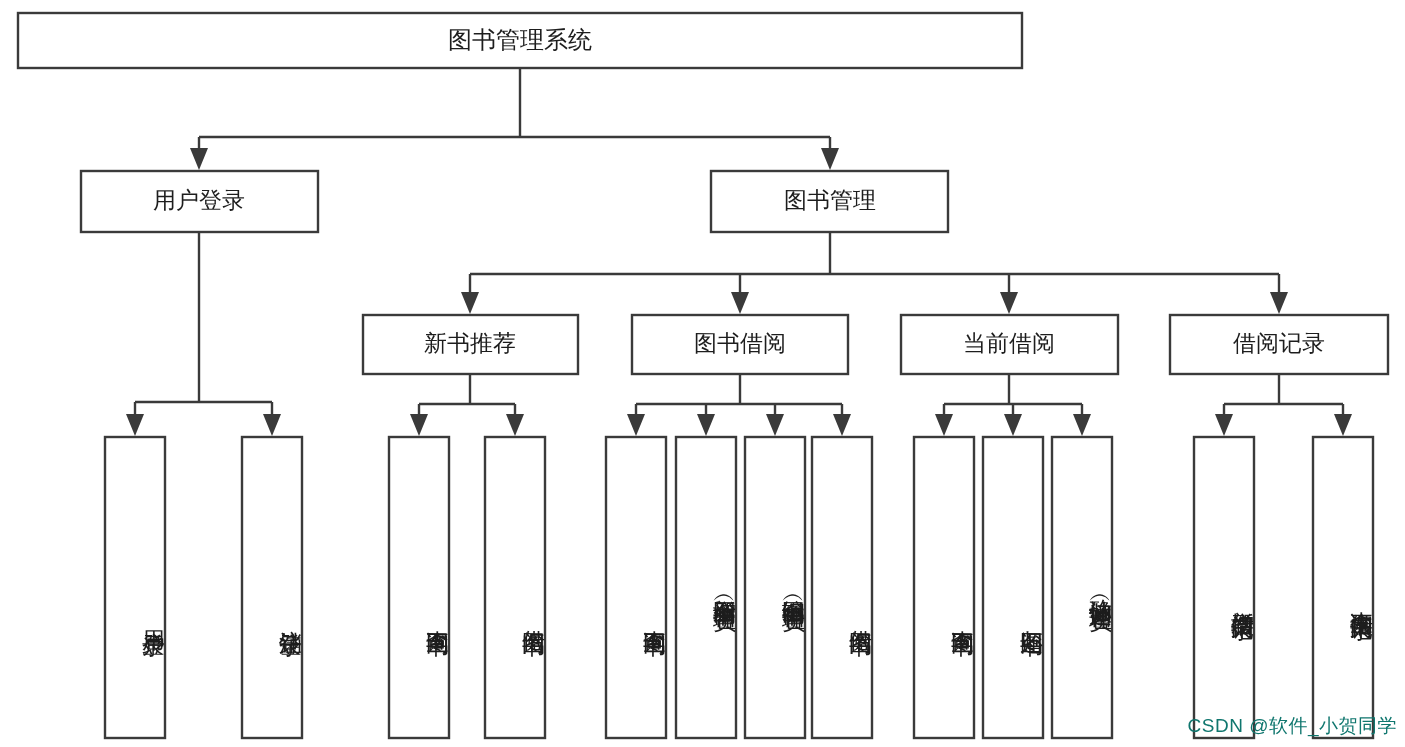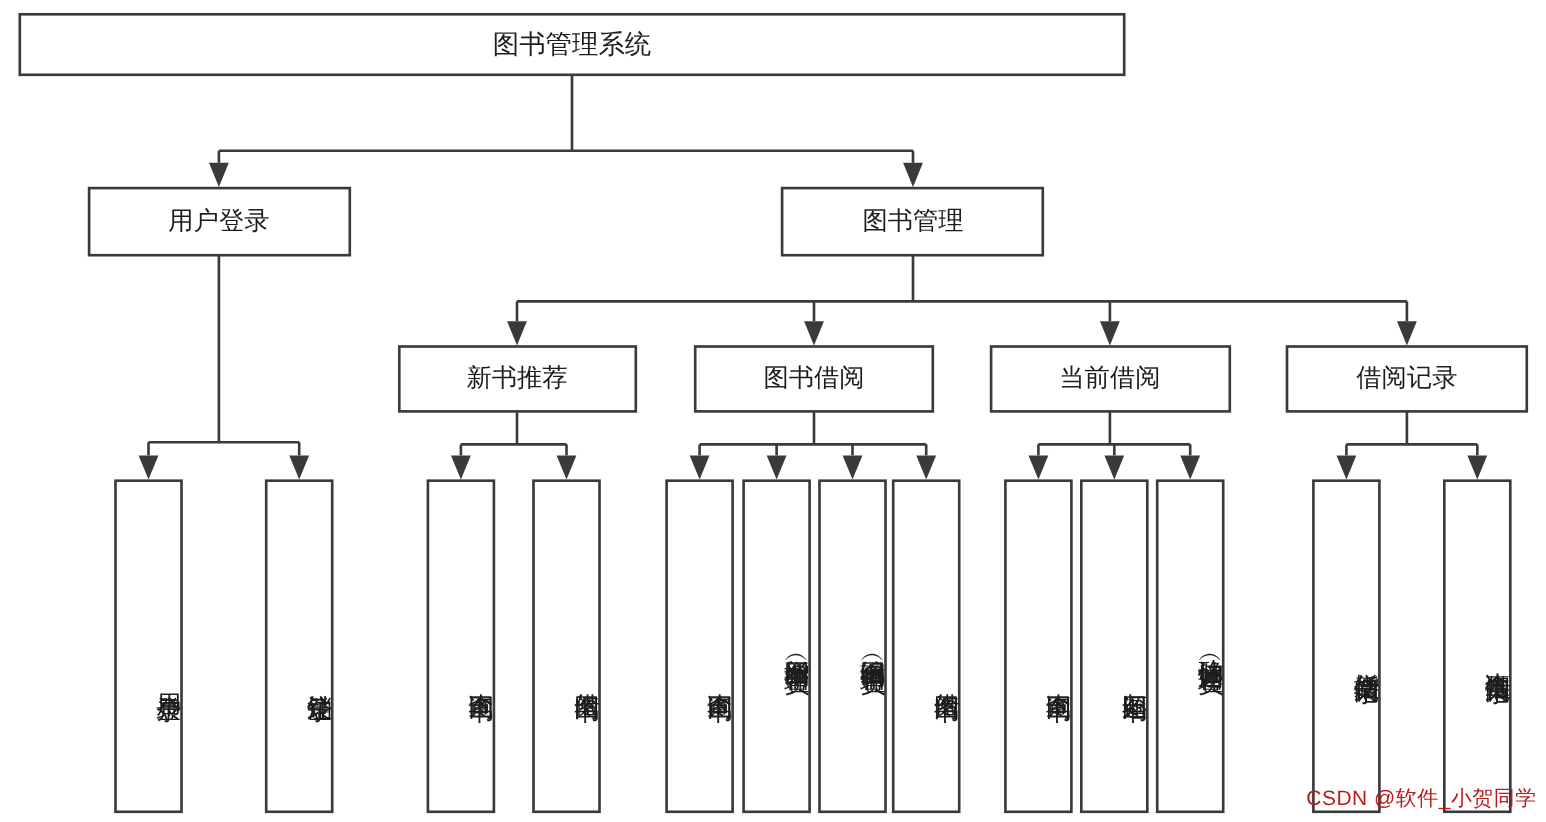--- a/index.html
+++ b/index.html
@@ -71,21 +71,21 @@
     justify-content: center;
     pointer-events: none;
     white-space: nowrap;
   }
   .watermark {
     position: absolute;
     right: 8px;
     bottom: 8px;
     font-family: "Liberation Sans", "DejaVu Sans", sans-serif;
     font-size: 19px;
-    color: #b91c1c;
+    color: #0f766e;
     letter-spacing: 0.5px;
     white-space: nowrap;
   }
 </style>
 </head>
 <body>
 
 <div id="diagram-root">
 
   <svg class="diagram-svg" viewBox="0 0 1405 747">

